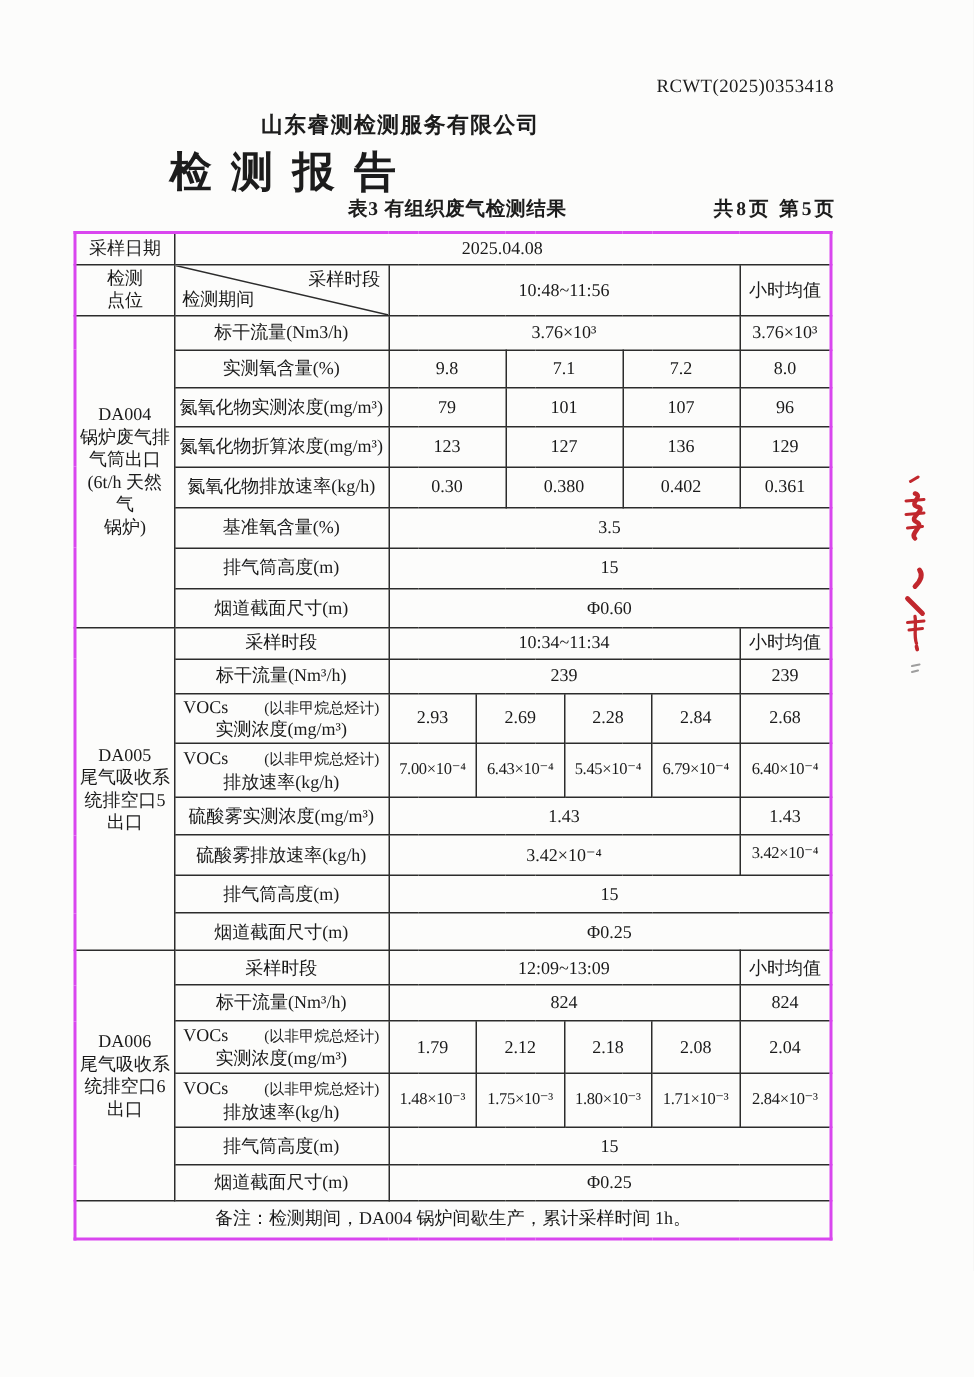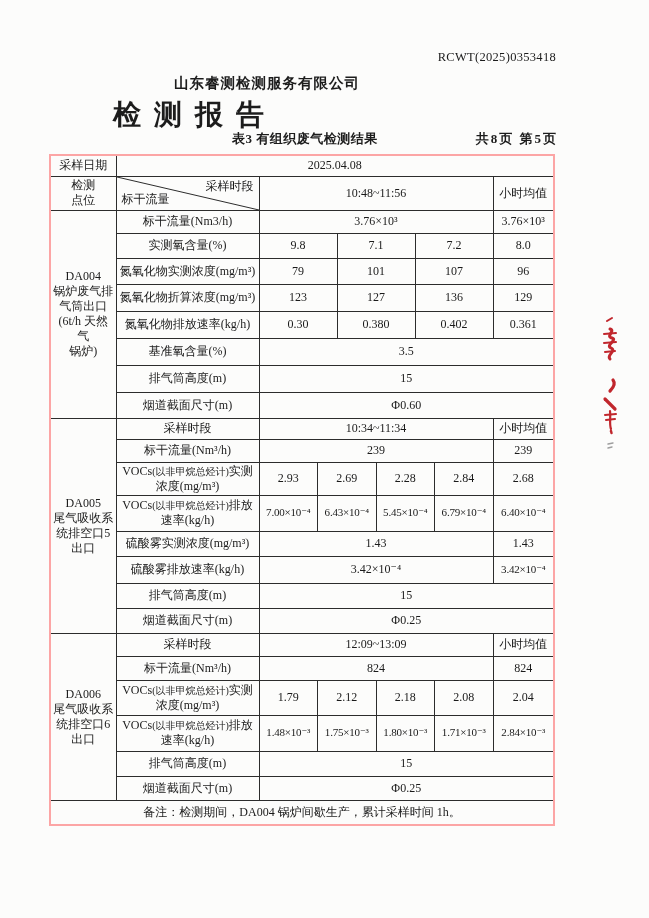--- a/index.html
+++ b/index.html
@@ -29,33 +29,33 @@
     font-size:28px;font-weight:700;letter-spacing:13px;text-indent:13px;
   }
   .caption-row{position:absolute;top:130px;left:49px;width:509px;height:20px;}
   .caption{position:absolute;left:183px;top:0;font-size:13px;font-weight:700;letter-spacing:.5px;}
   .pages{position:absolute;right:0;top:0;font-size:13px;font-weight:700;letter-spacing:2px;}
 
   table.report{
     position:absolute;left:49px;top:154px;
     width:506px;border-collapse:collapse;table-layout:fixed;
     font-size:12px;color:#1a1a1a;
-    border:2px solid #fca5a5;
+    border:2px solid #d946ef;
   }
   table.report td{
     border:1px solid #2c2c2c;
     text-align:center;vertical-align:middle;
     padding:1px 2px;line-height:1.25;
     overflow:hidden;
   }
   td.pt{white-space:pre-line;line-height:1.45;padding:0 1px;}
   td.lab{padding:0 2px;}
   td.full{padding-right:58px;}
   td.date-cell{padding-right:56px;}
-  .sm{font-size:10px;}
+  .sm{font-size:10px;margin-left:24px;}
   .num-sm{font-size:11px;white-space:nowrap;letter-spacing:-.2px;}
   td.pre{white-space:pre-line;line-height:1.35;}
 
   
   td.diag{position:relative;padding:0;}
   .diag svg{position:absolute;inset:0;width:100%;height:100%;}
   .diag-tr{position:absolute;top:2px;right:5px;font-size:12px;}
   .diag-bl{position:absolute;bottom:3px;left:5px;font-size:12px;}
 
   .rh21{height:21px}.rh23{height:23px}.rh24{height:24px}.rh25{height:25px}
@@ -104,21 +104,21 @@
     </tr>
 
     <tr class="rh34">
       <td class="pre">检测
 点位</td>
       <td class="diag">
         <svg viewBox="0 0 100 100" preserveAspectRatio="none">
           <line x1="0" y1="0" x2="100" y2="100" stroke="#2c2c2c" stroke-width="1" vector-effect="non-scaling-stroke"></line>
         </svg>
         <span class="diag-tr">采样时段</span>
-        <span class="diag-bl">标干流量</span>
+        <span class="diag-bl">检测期间</span>
       </td>
       <td colspan="12">10:48~11:56</td>
       <td>小时均值</td>
     </tr>
 
     <tr class="rh23">
       <td class="pt" rowspan="8">DA004
 锅炉废气排
 气筒出口
 (6t/h 天然气

